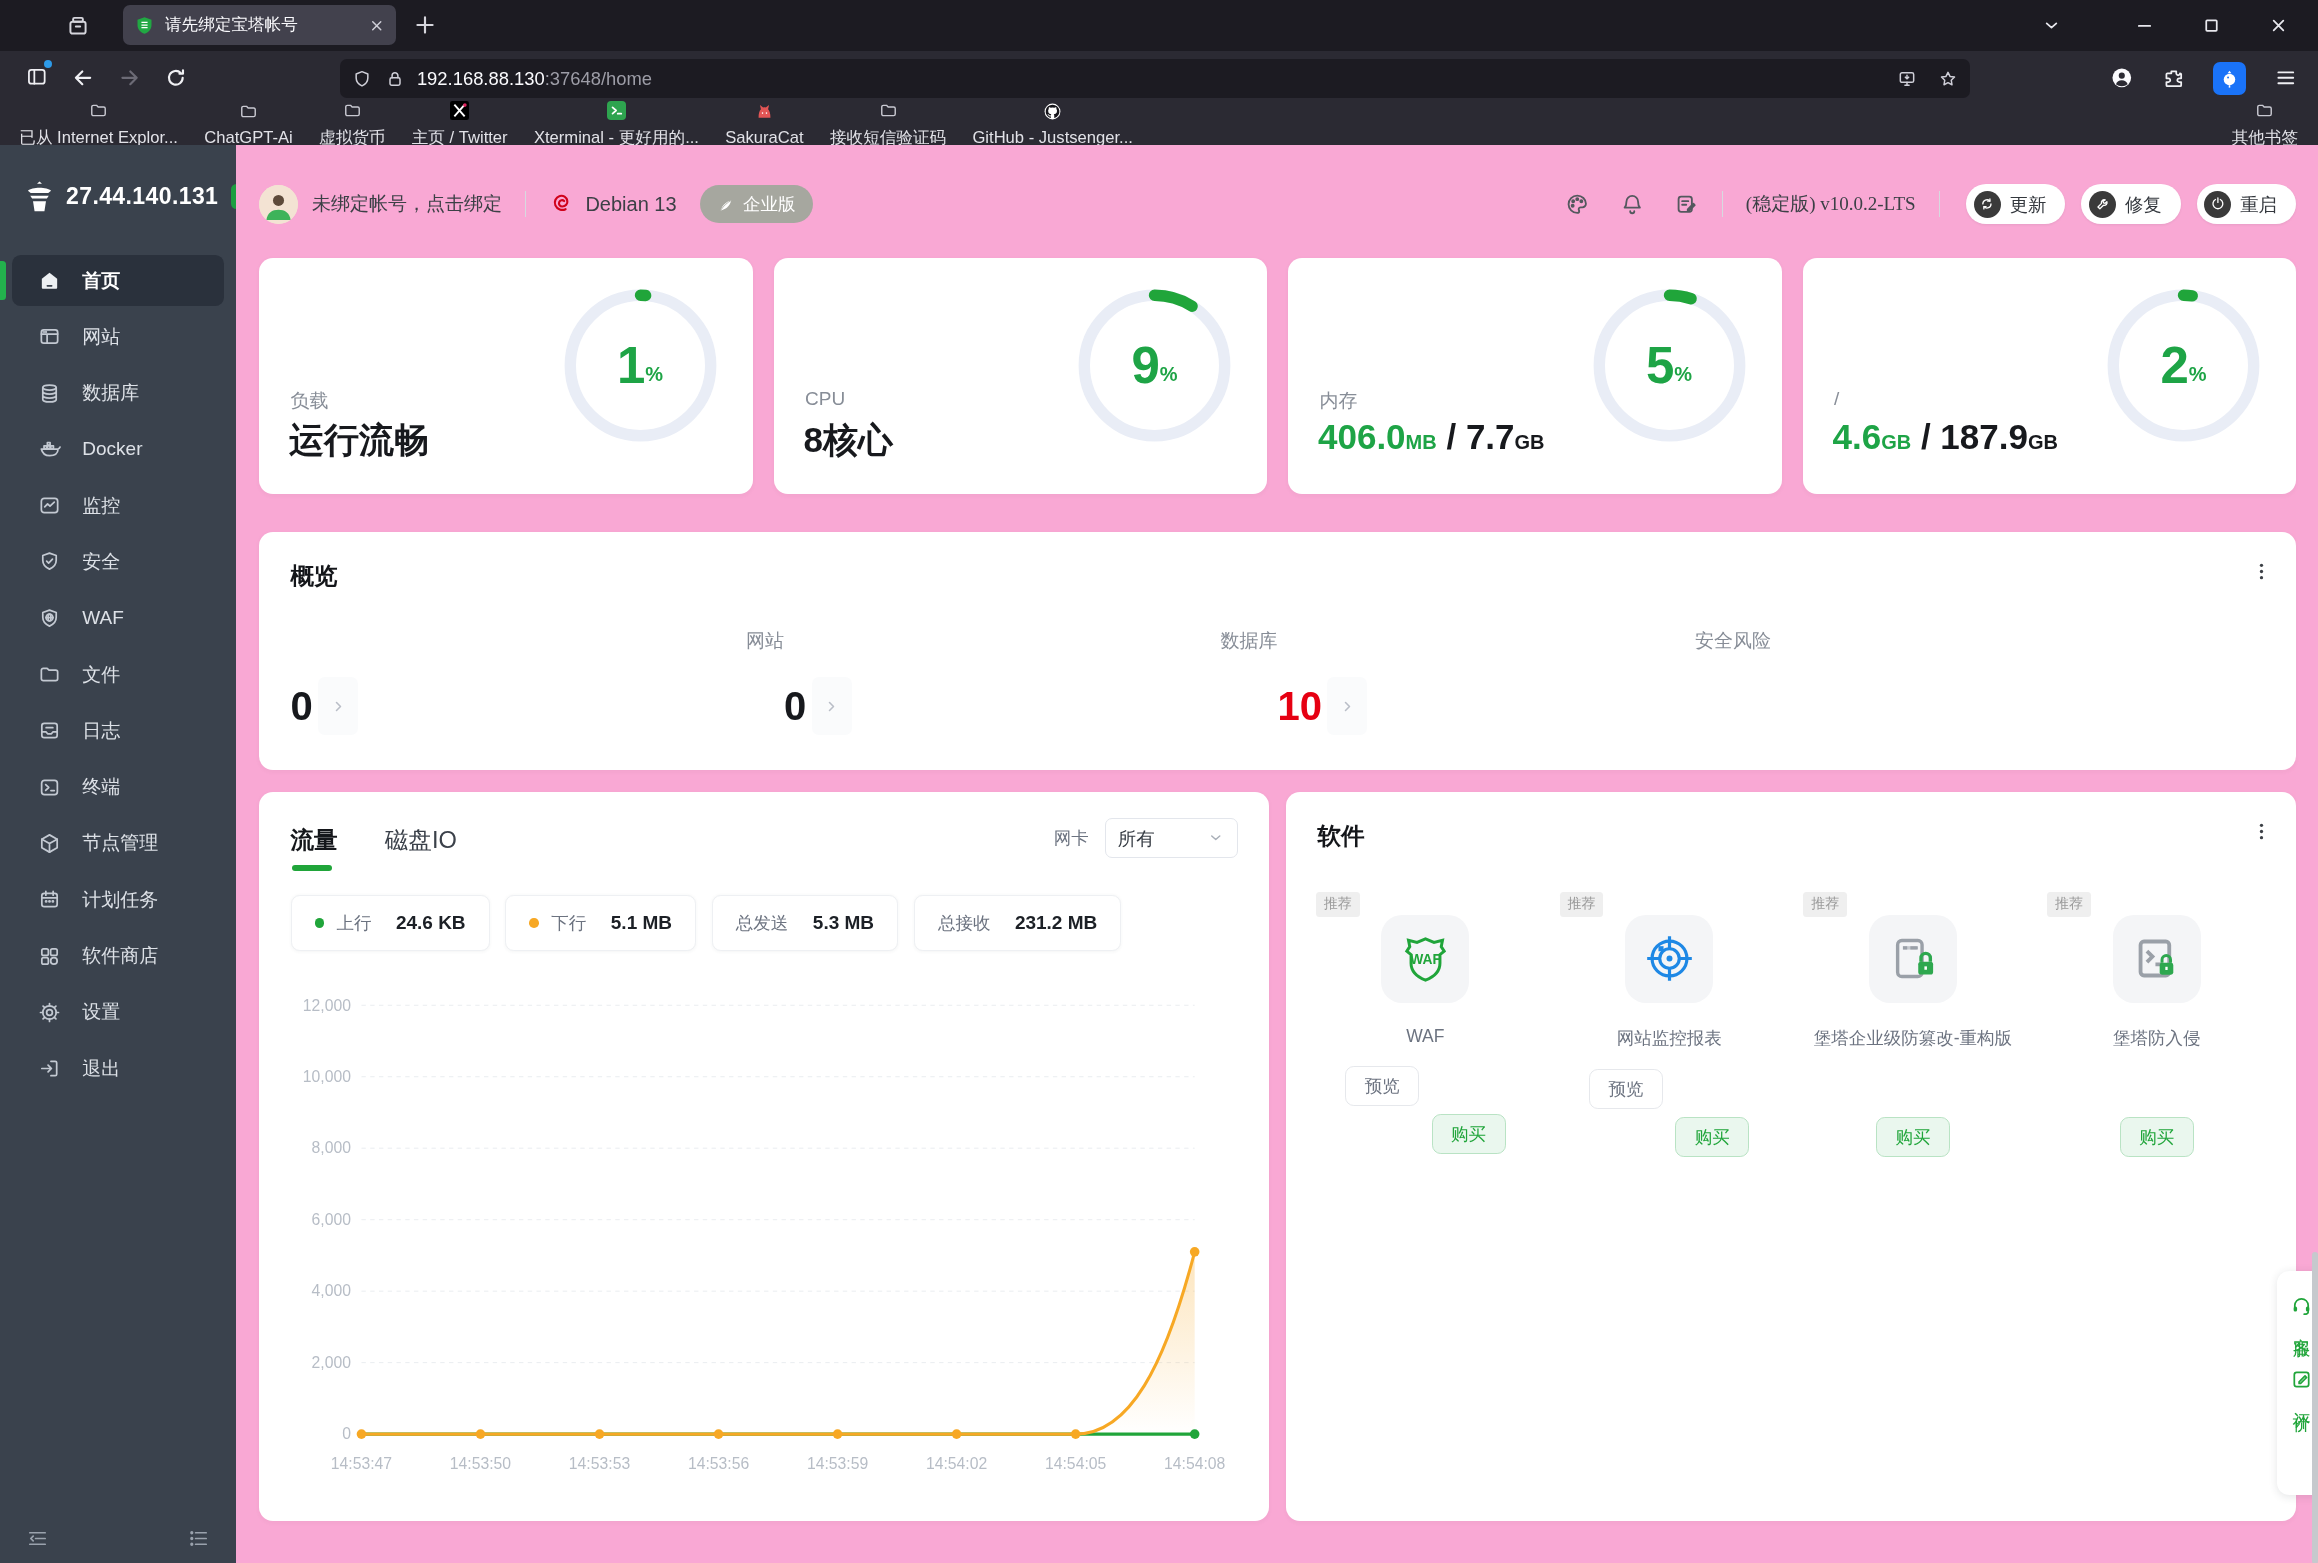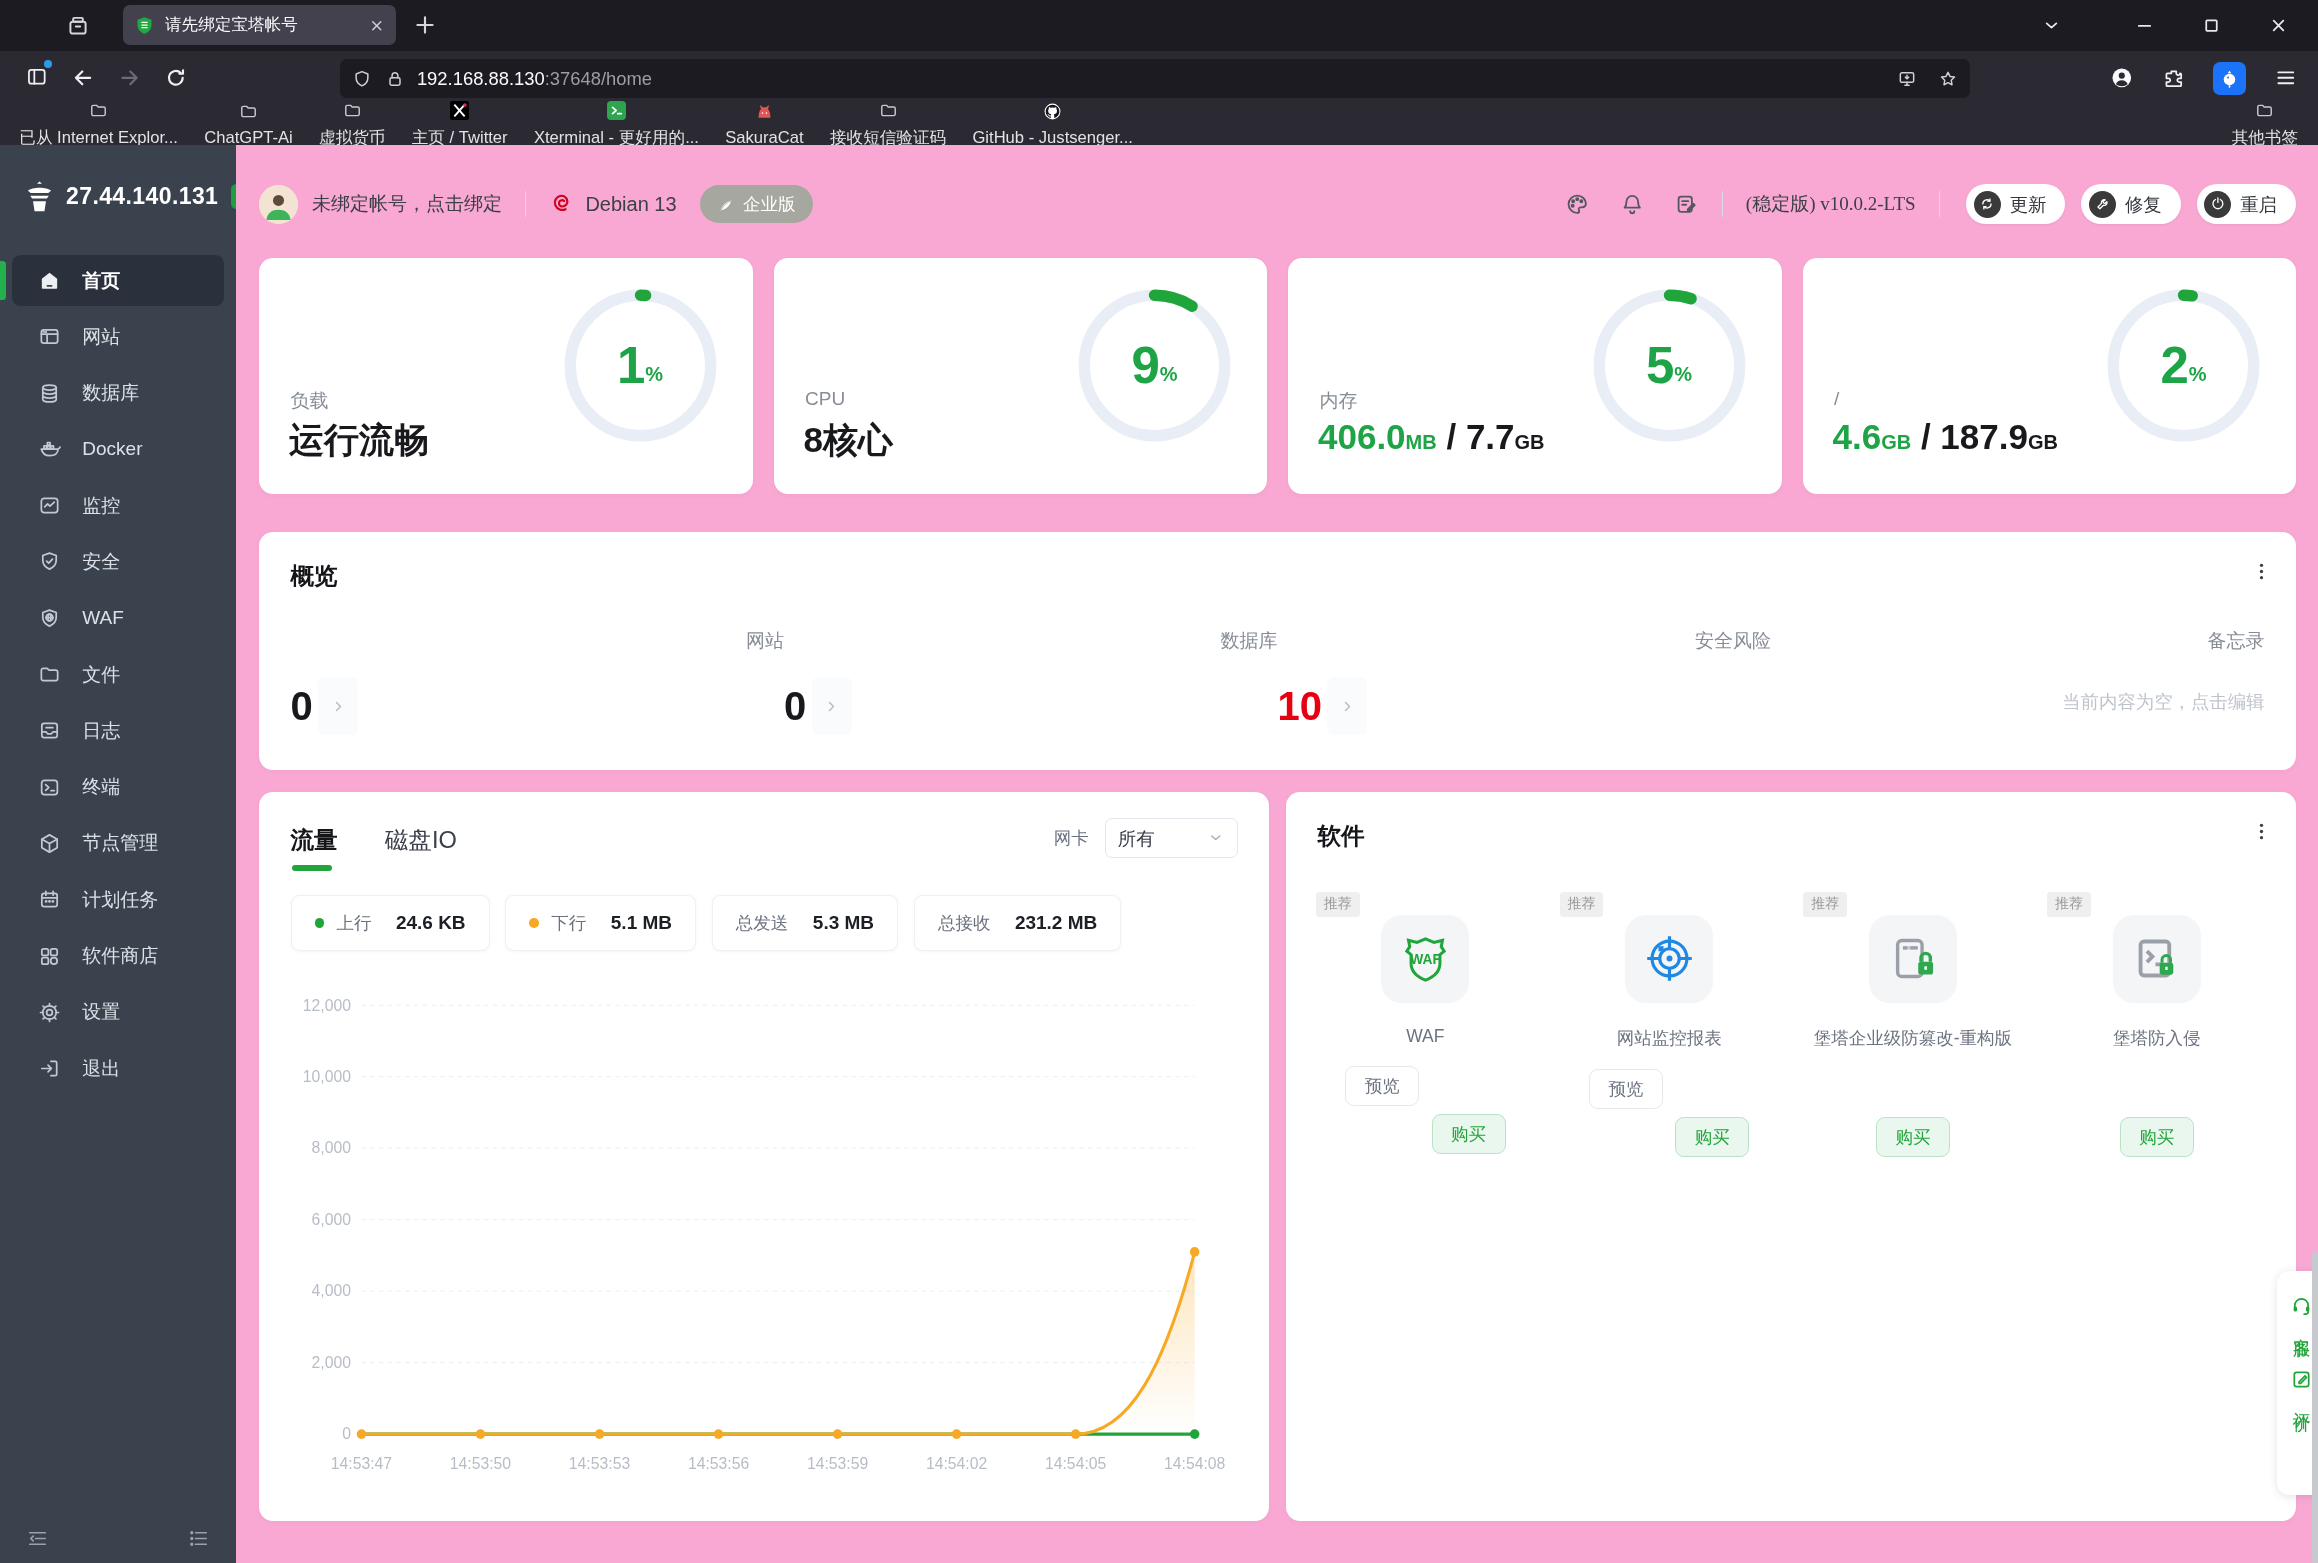--- a/index.html
+++ b/index.html
@@ -716,24 +716,20 @@
           <div class="ov-valrow">
             <span class="ov-value" style="color: rgb(230, 0, 18);">10</span>
             <span class="ov-chev">
               <span class="ic" style="width: 19px; height: 19px;">
                 <svg viewBox="0 0 24 24" fill="none" stroke="currentColor" stroke-width="1.8" stroke-linecap="round" stroke-linejoin="round">
                   <path d="M9.5 7l5 5-5 5" stroke-width="2"></path>
                 </svg>
               </span>
             </span>
           </div>
-        </div>
-        <div>
-          <div class="ov-label">备忘录</div>
-          <div class="ov-note">当前内容为空，点击编辑</div>
         </div>
       </div>
   </div>
 
   <div class="panel traffic">
     <div class="t-tabs" id="traffic-tabs">
         <div class="t-tab on">流量</div>
         <div class="t-tab">磁盘IO</div>
       </div>
     <div class="nic">

